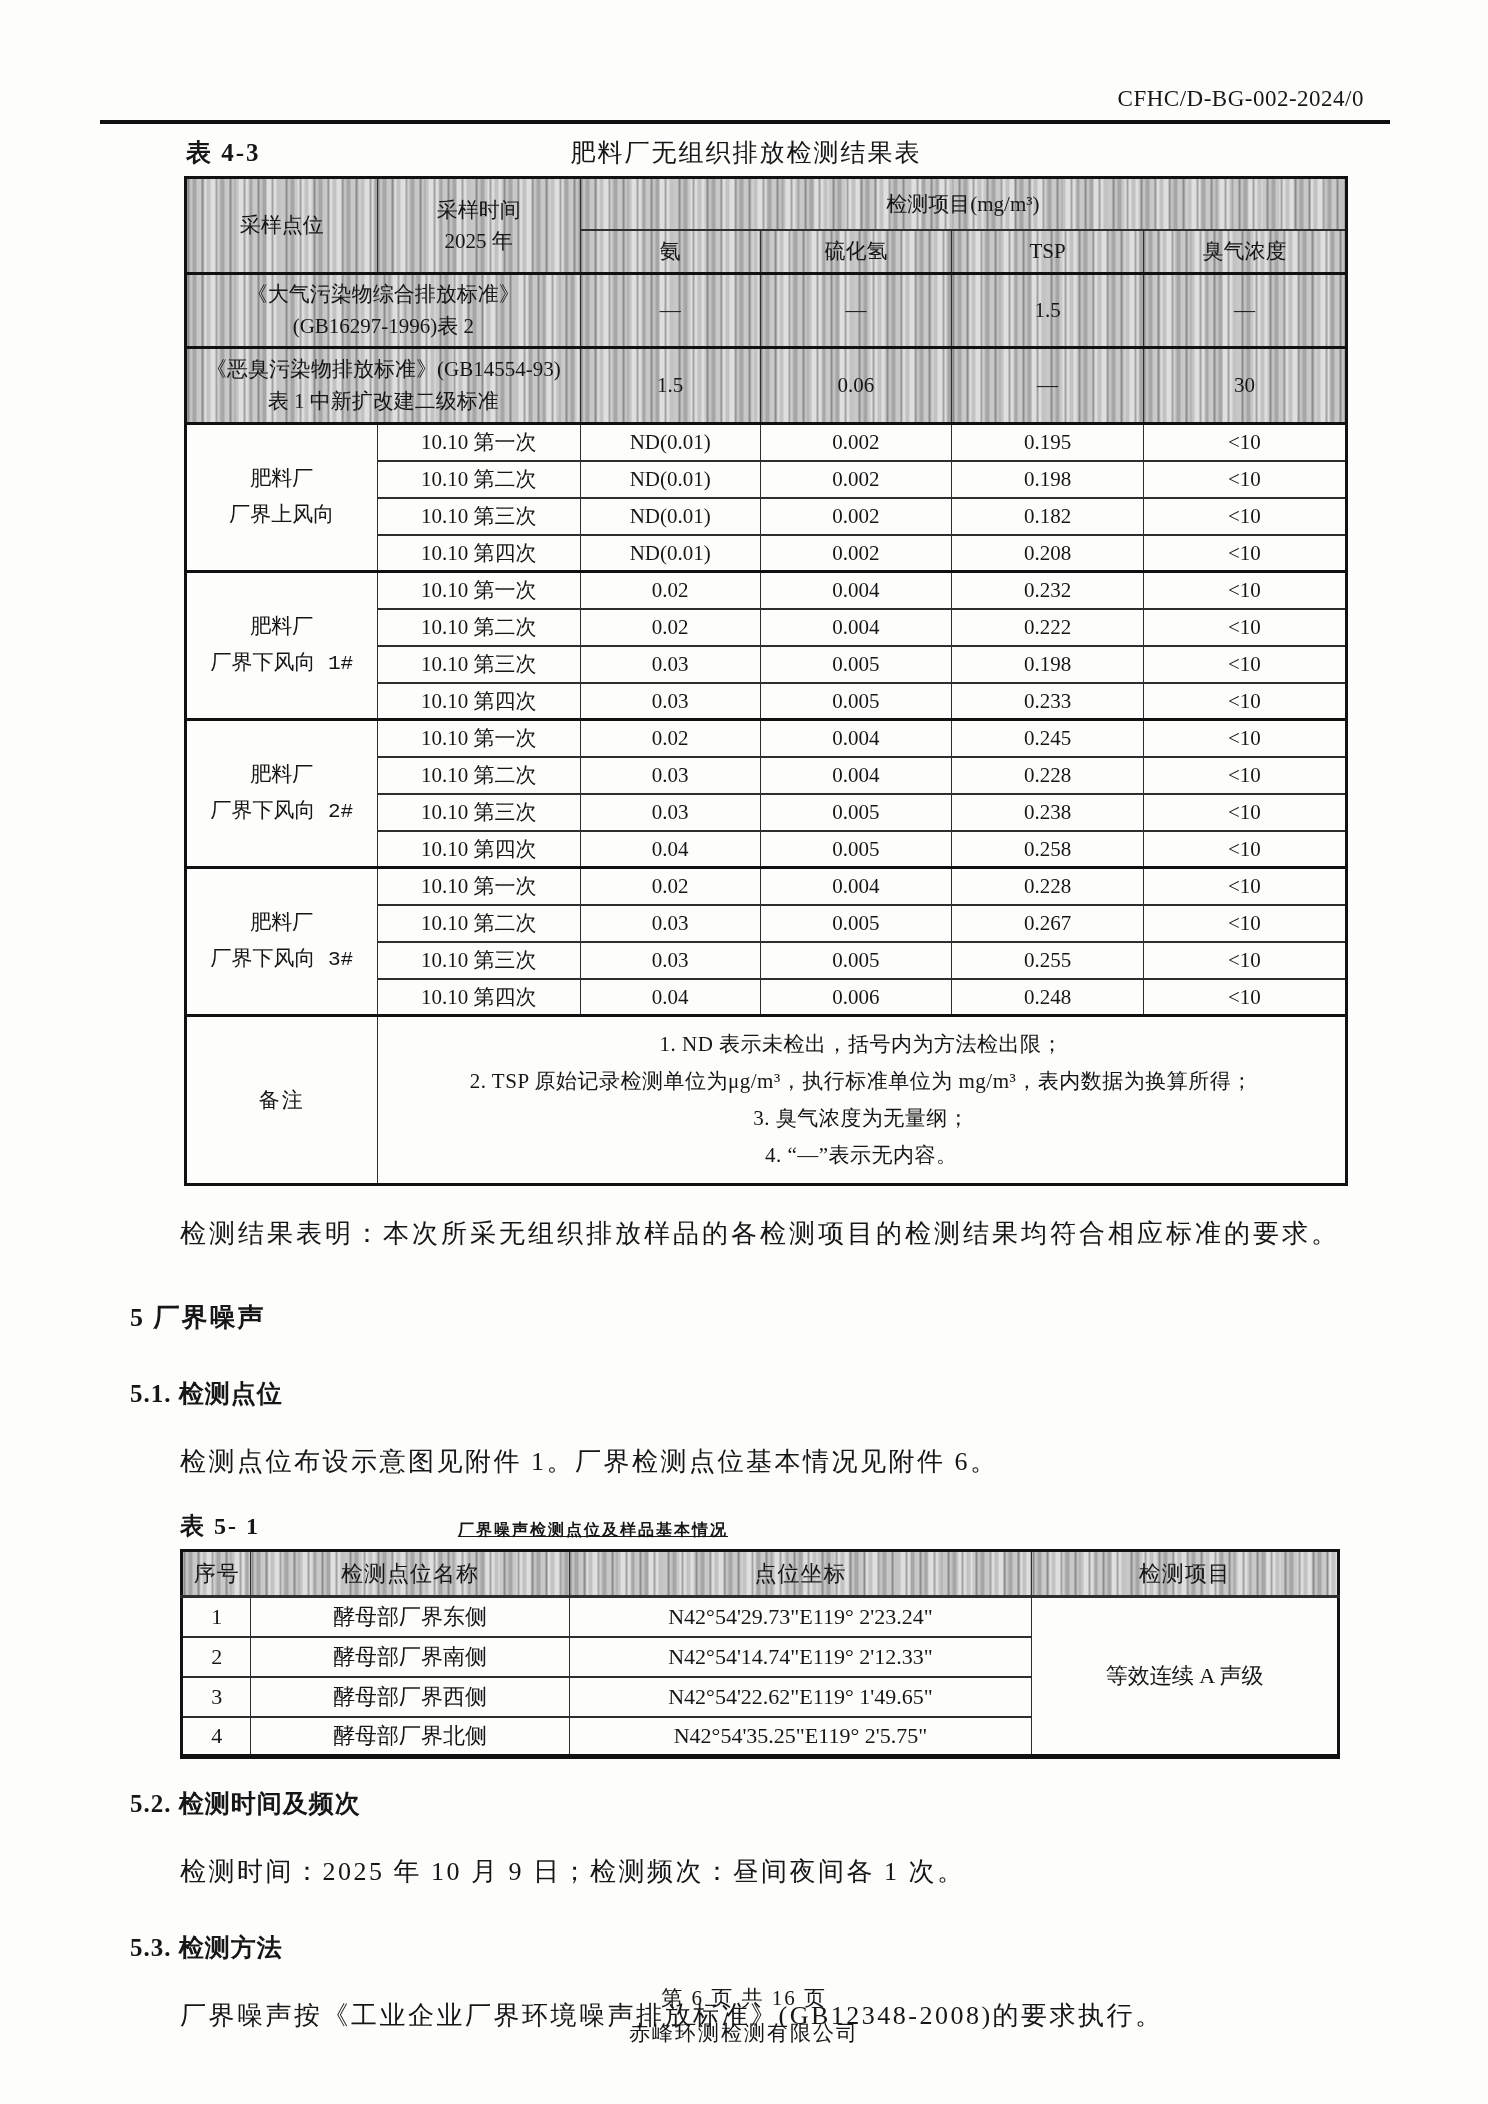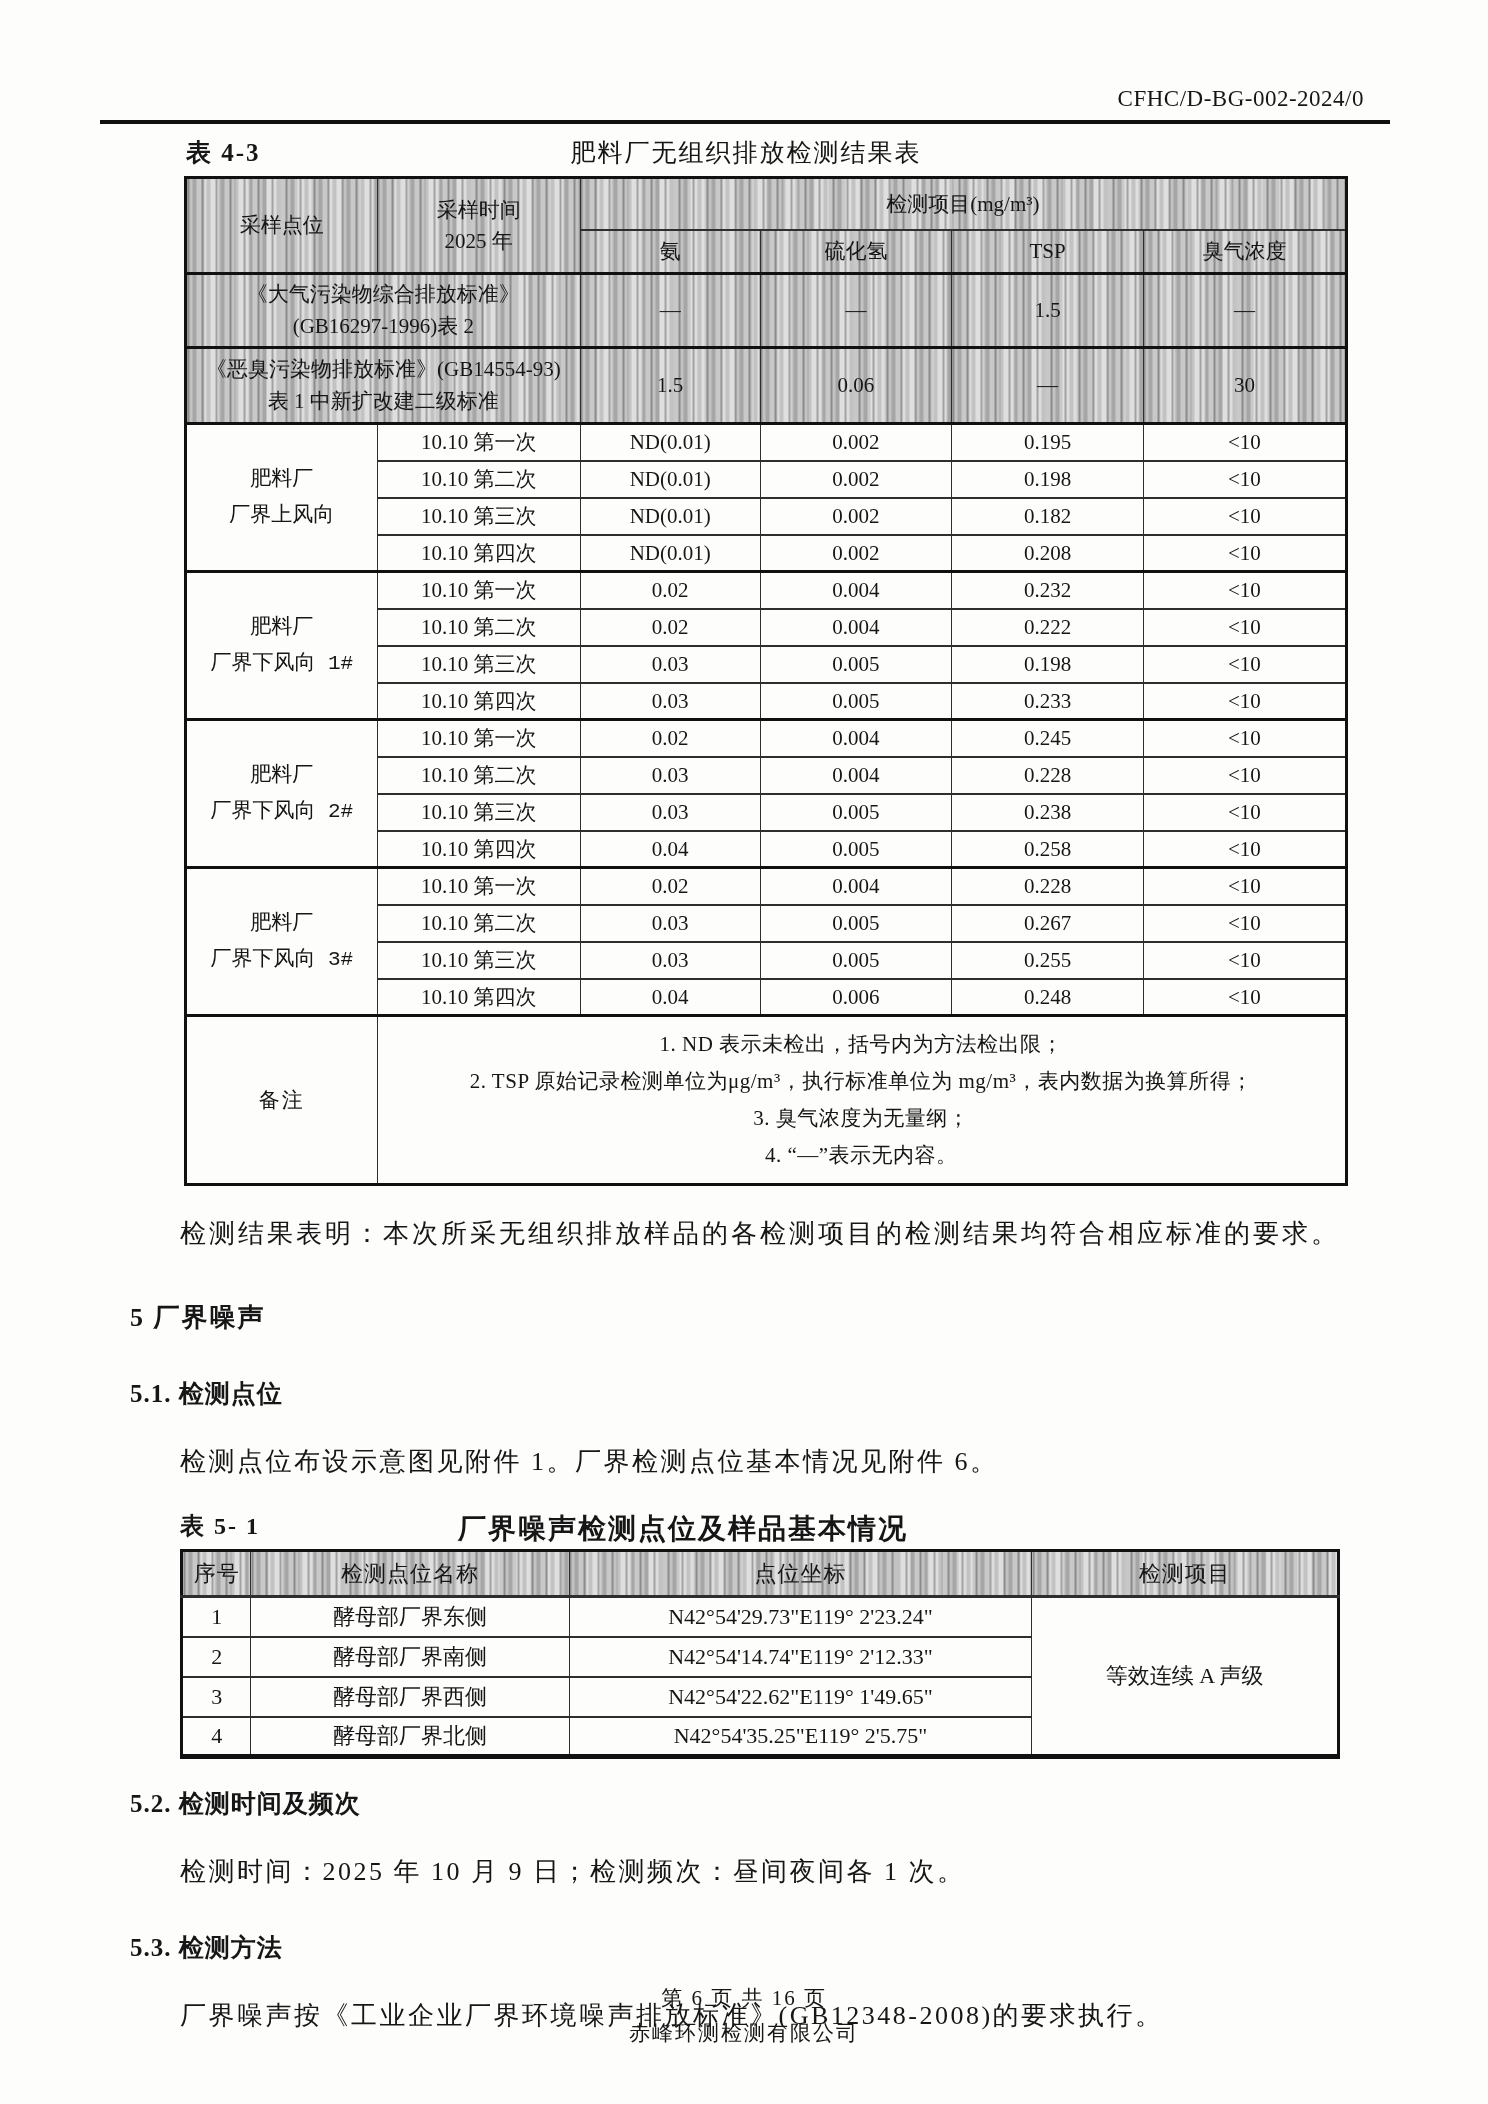--- a/index.html
+++ b/index.html
@@ -50,21 +50,21 @@
   td.notes-cell div { font-size:21px; line-height:1.1; margin:14px 0; letter-spacing:0.5px; }
   td.notes-label { font-size:22px; letter-spacing:2px; }
 
   .para { font-size:26px; letter-spacing:3px; line-height:2.0; text-align:justify; text-indent:2em; margin:22px 0 0 0; }
   .h1 { font-size:26px; font-weight:bold; letter-spacing:2px; margin:40px 0 0 2px; }
   .h2 { font-size:25px; font-weight:bold; letter-spacing:1px; margin:42px 0 0 2px; }
   .p-ind { font-size:26px; letter-spacing:2.5px; margin:34px 0 0 0; text-indent:2em; }
 
   .cap2 { position:relative; margin:30px 0 4px 0; height:36px; }
   .cap2 .cap-label { position:absolute; left:52px; top:1px; font-weight:bold; font-size:24px; letter-spacing:2px;text-align:right; }
-  .cap2 .cap-title { position:absolute; left:330px; top:1px; font-weight:bold; font-size:28px; letter-spacing:2px; }
+  .cap2 .cap-title { position:absolute; left:330px; top:11px; font-weight:bold; font-size:16px; letter-spacing:2px;text-decoration:underline; }
 
   table.t2 { border-collapse:collapse; table-layout:fixed; margin-left:52px; width:1160px; border:3px solid #111; border-bottom-width:5px; }
   table.t2 td {
     border:1px solid #2e2e2e;
     border-top-width:2px; border-bottom-width:2px;
     text-align:center; vertical-align:middle;
     padding:4px 4px; font-size:22px; line-height:1.3;
   }
   table.t2 tr.hd td { font-size:22px; letter-spacing:1px; border-bottom-width:3px; }
 

